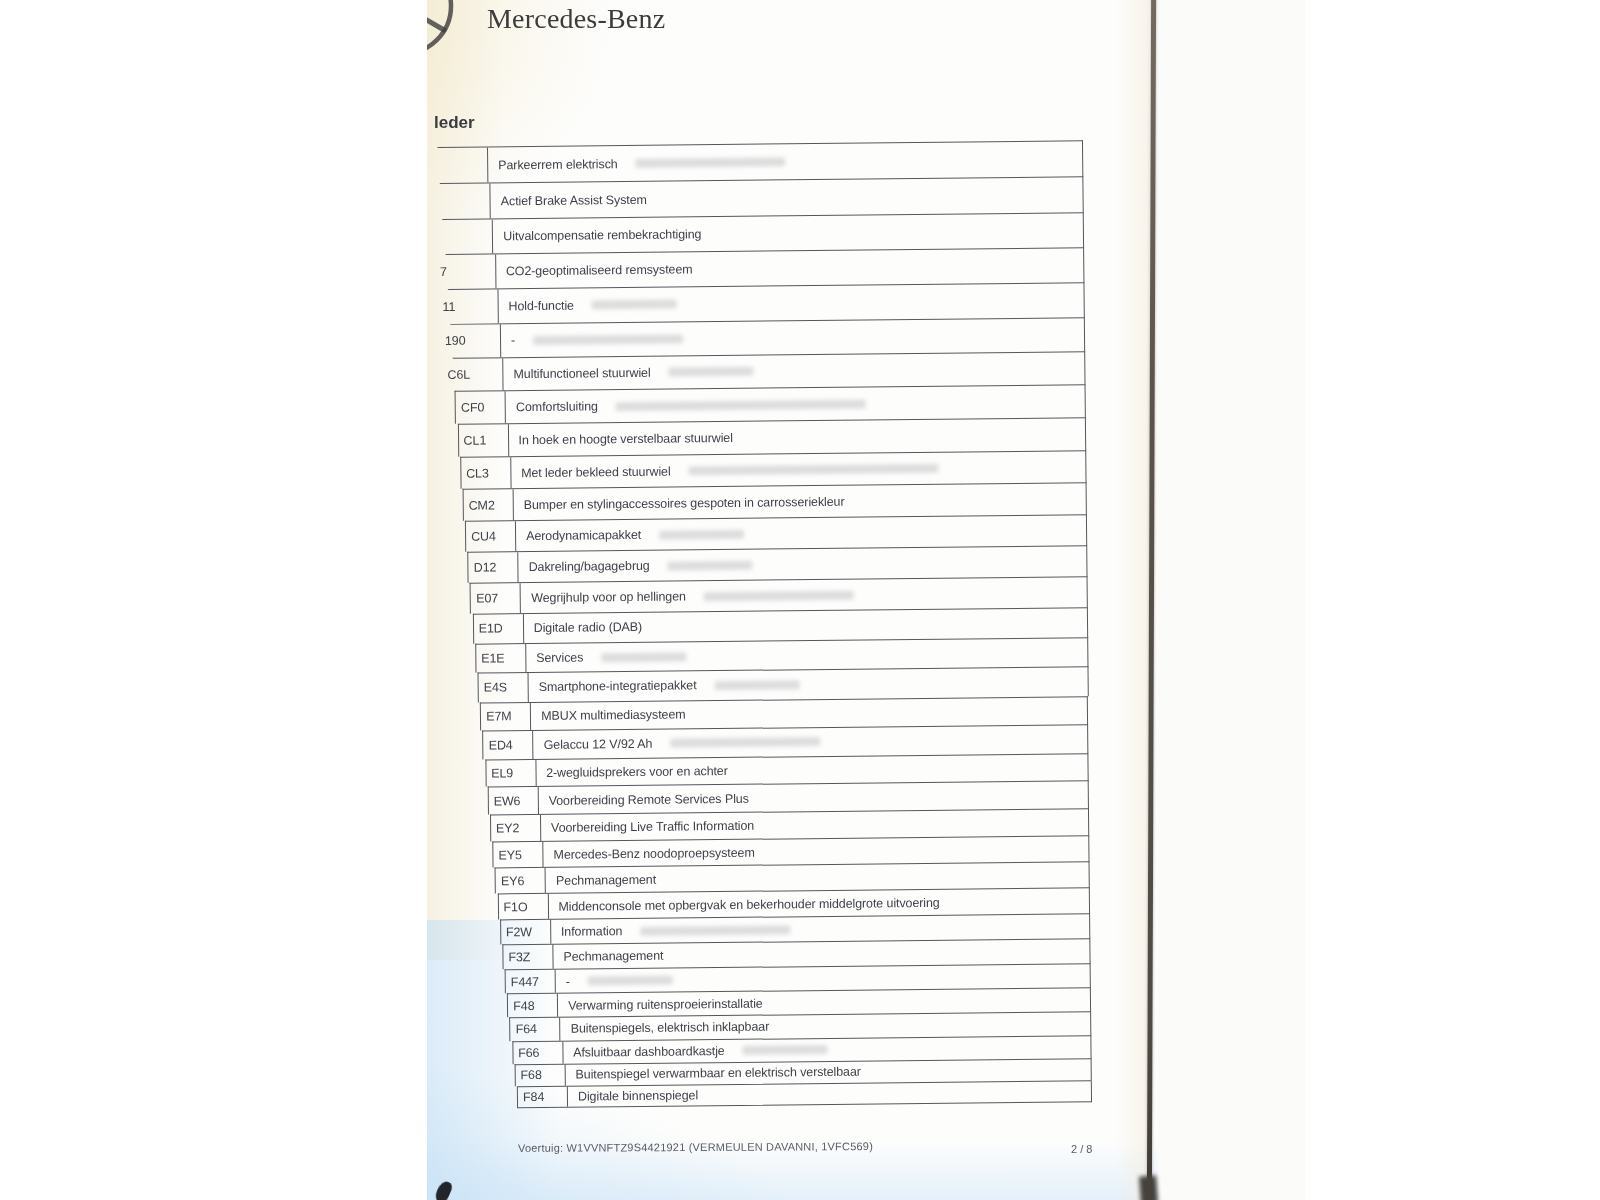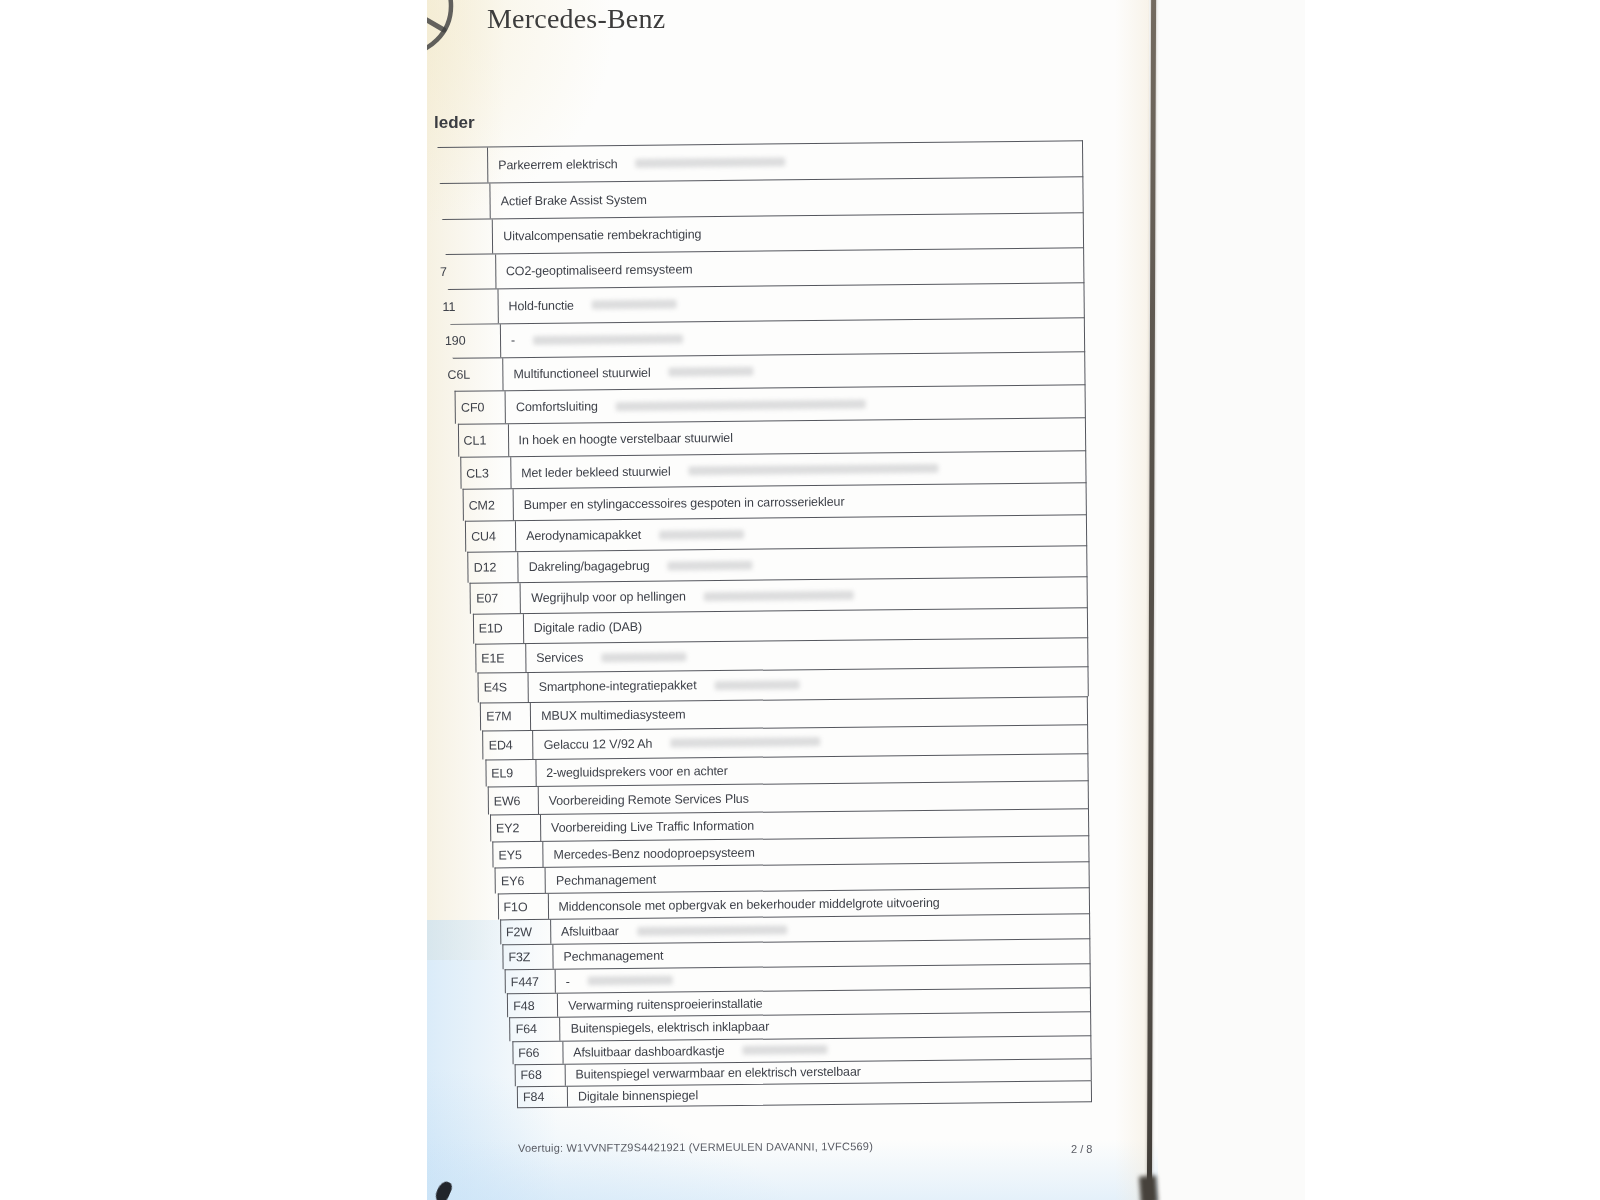--- a/index.html
+++ b/index.html
@@ -197,21 +197,21 @@
         <div class="row" style="top: 721.28px; left: 50.3125px; width: 594.969px; height: 26.08px;">
           <span class="code">EY6</span>
           <span class="desc">Pechmanagement</span>
         </div>
         <div class="row" style="top: 747.36px; left: 52.5px; width: 592.75px; height: 25.64px;">
           <span class="code">F1O</span>
           <span class="desc">Middenconsole met opbergvak en bekerhouder middelgrote uitvoering</span>
         </div>
         <div class="row" style="top: 773px; left: 54.6875px; width: 590.531px; height: 25.2px;">
           <span class="code">F2W</span>
-          <span class="desc">Afsluitbaar</span>
+          <span class="desc">Information</span>
           <span class="ghost" style="width: 150px;"></span>
         </div>
         <div class="row" style="top: 798.2px; left: 56.875px; width: 588.312px; height: 24.76px;">
           <span class="code">F3Z</span>
           <span class="desc">Pechmanagement</span>
         </div>
         <div class="row" style="top: 822.96px; left: 59.0625px; width: 586.094px; height: 24.32px;">
           <span class="code">F447</span>
           <span class="desc">-</span>
           <span class="ghost" style="width: 85px;"></span>

